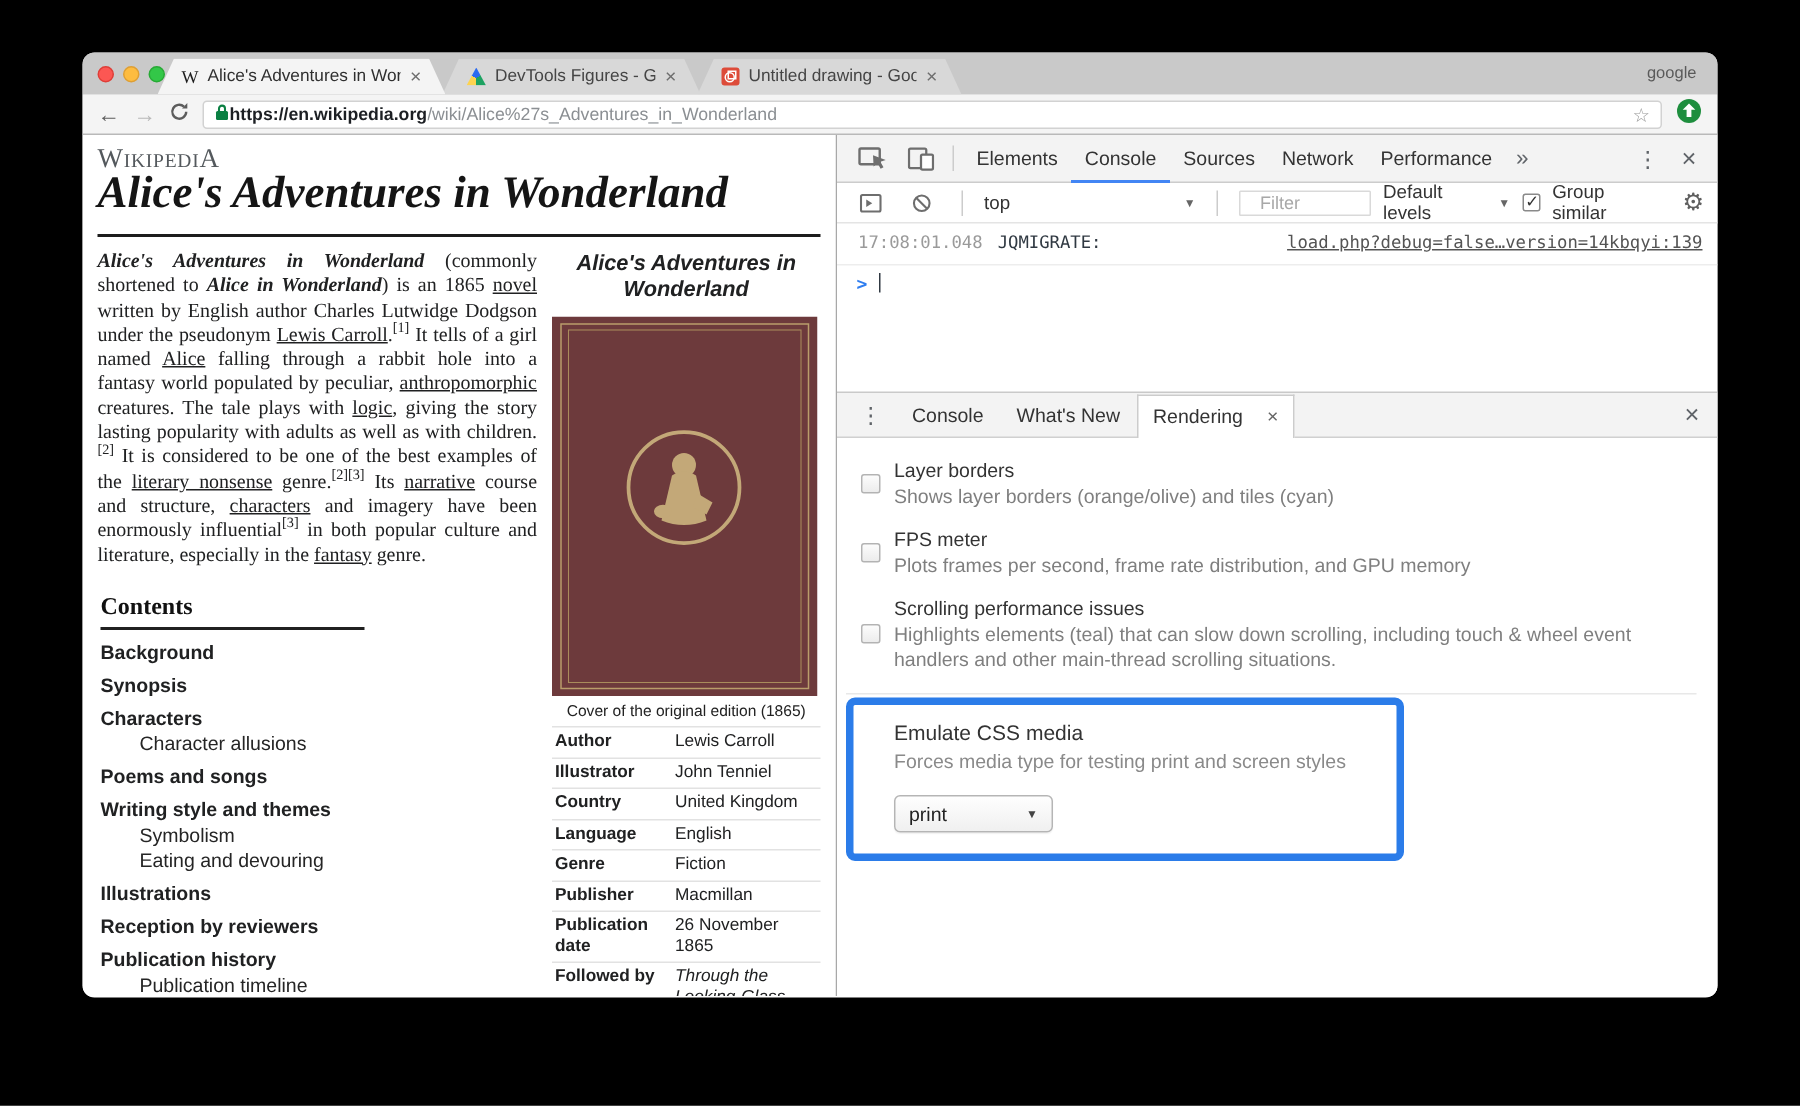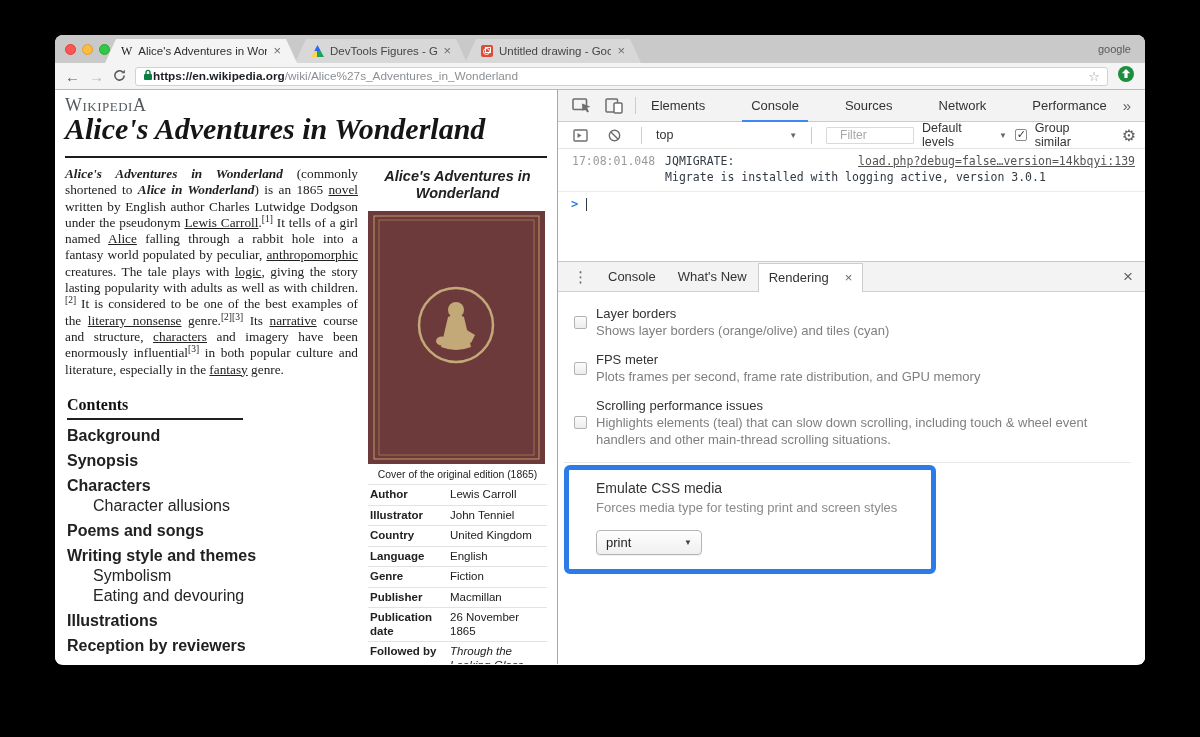--- a/index.html
+++ b/index.html
@@ -59,21 +59,21 @@
   .wp-title { position:absolute; left:10px; top:22px; font-family:"Liberation Serif",serif;
               font-style:italic; font-weight:bold; font-size:30px; color:#151515; white-space:nowrap; }
   .wp-hr { position:absolute; left:10px; top:66px; width:482px; height:2px; background:#1d1d1d; }
   .lead { position:absolute; left:10px; top:76px; width:293px; font-family:"Liberation Serif",serif;
           font-size:13.3px; line-height:16.3px; text-align:justify; }
   .lead sup { font-size:9.5px; line-height:0; }
   .wlink { color:#202122; text-decoration:underline; }
   .toc { position:absolute; left:12px; top:306px; }
   .toc-h { font-family:"Liberation Serif",serif; font-weight:bold; font-size:16px; color:#111; }
   .toc-underline { width:176px; height:2px; background:#202020; margin-top:4px; }
-  .toc-list { margin-top:6px; font-size:16px; }
+  .toc-list { margin-top:6px; font-size:13px; }
   .toc-l1 { font-weight:bold; margin-top:7px; }
   .toc-l2 { padding-left:26px; margin-top:2px; color:#252525; }
 
   .infobox { position:absolute; left:313px; top:78px; width:179px; font-size:11.5px; }
   .ib-title { text-align:center; font-weight:bold; font-style:italic; font-size:14.5px;
               line-height:17px; margin-bottom:9px; }
   .ib-cover { display:block; }
   .ib-caption { text-align:center; font-size:10.4px; color:#222; padding:5px 0 4px;
                 white-space:nowrap; }
   .ib-row { display:flex; border-top:1px solid #e2e2e2; padding:3px 2px; line-height:13.5px; }
@@ -291,21 +291,21 @@
               <path d="M10 5.5l8.5 3.2-3.6 1.1 2.1 3.7-1.9 1-2.1-3.7-2.6 2.2z" fill="#6e6e6e"></path>
             </svg>
         </span>
         <span class="dt-ico">
           <svg width="18" height="16" viewBox="0 0 18 16">
               <rect x="1" y="1" width="11.5" height="13" rx="1" fill="none" stroke="#6e6e6e" stroke-width="1.5"></rect>
               <rect x="9" y="5" width="8" height="10" rx="1" fill="#fff" stroke="#6e6e6e" stroke-width="1.5"></rect>
             </svg>
         </span>
         <span class="vsep"></span>
-        <span id="dt-tabs" style="display:flex;height:100%;gap:28px;">
+        <span id="dt-tabs" style="display:flex;height:100%;">
             <span class="dt-tab">Elements</span>
             <span class="dt-tab active">Console</span>
             <span class="dt-tab">Sources</span>
             <span class="dt-tab">Network</span>
             <span class="dt-tab">Performance</span>
           </span>
         <span class="chev-more">»</span>
         <span class="flex-sp"></span>
         <span class="kebab">⋮</span>
         <span class="x-close">×</span>
@@ -341,21 +341,20 @@
         <span class="gear">⚙</span>
       </div>
 
       <div class="console-msg">
         <span class="ts">17:08:01.048</span>
         <span class="msg-line1">
           <span>JQMIGRATE:</span>
           <span class="lnk">load.php?debug=false…version=14kbqyi:139</span>
         </span>
         <span></span>
-        <span>Migrate is installed with logging active, version 3.0.1</span>
       </div>
 
       <div class="console-prompt">
         <span class="prompt-chev">&gt;</span>
         <span class="caret"></span>
       </div>
 
       <div class="flex-sp"></div>
 
       <div class="drawer">

